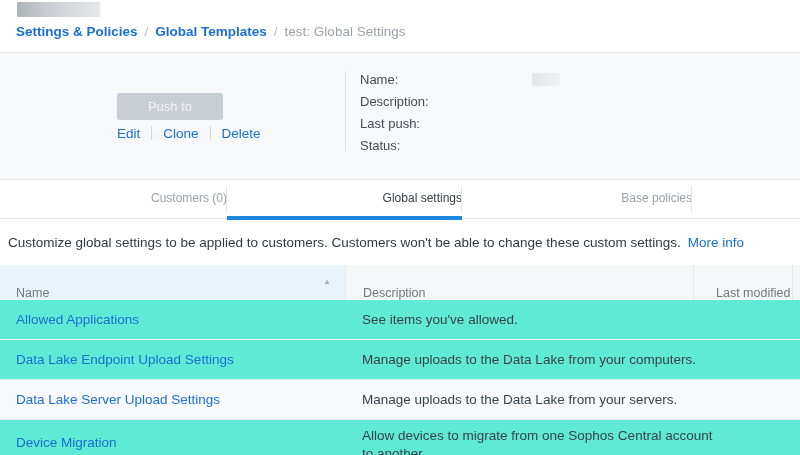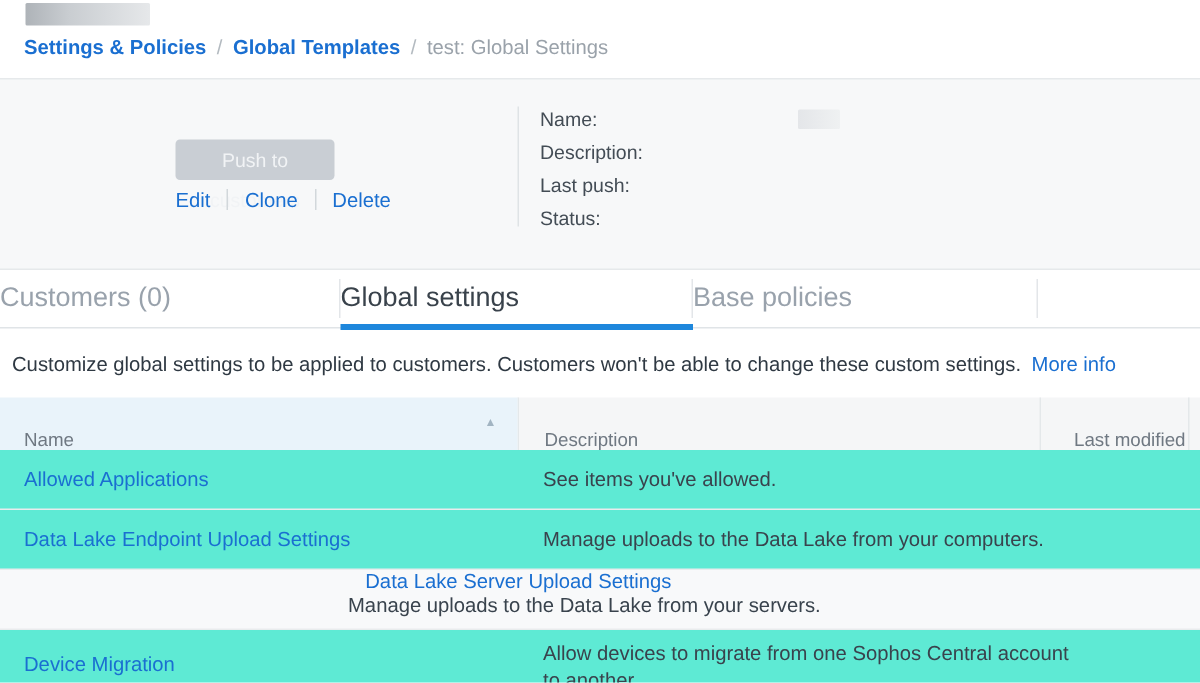--- a/index.html
+++ b/index.html
@@ -26,43 +26,43 @@
   .v-sep { display:inline-block; width:1px; height:14px; background:#d2d7db; margin:0 11px; }
   .panel-divider { position:absolute; left:345px; top:18px; width:1px; height:80px; background:#dfe3e6; }
   .info-block { position:absolute; left:360px; top:15px; }
   .info-row { display:flex; height:22px; align-items:center; }
   .info-label { width:172px; color:#434c55; font-size:13px; }
   .value-blur { display:inline-block; width:28px; height:13px;
     background:linear-gradient(90deg,#e4e6e9,#eff1f2); border-radius:1px; }
 
   
   .tabbar { position:relative; height:39px; background:#fff; border-bottom:1px solid #e0e4e7; display:flex; }
-  .tab { position:relative; height:39px; line-height:37px; text-align:left;
-    font-size:18px; color:#99a2ac; cursor:pointer; }
+  .tab { position:relative; height:39px; line-height:37px; text-align:right;
+    font-size:12px; color:#99a2ac; cursor:pointer; }
   .tab-1 { width:227px; } .tab-2 { width:235px; } .tab-3 { width:230px; }
   .tab::after { content:""; position:absolute; right:0; top:6px; width:1px; height:26px; background:#e3e6e9; }
   .tab.active { color:#39424b; }
   .tab.active .underline { position:absolute; left:0; right:0; bottom:-1px; height:4px;
     background:var(--tab-underline,#1e87dc); }
 
   
   .intro { margin:16px 8px 0 8px; font-size:13.5px; color:#2f3943; }
   .intro a { color:var(--accent,#1a6fd1); text-decoration:none; margin-left:7px; cursor:pointer; }
 
   
   .table { margin-top:15px; }
   .thead { display:flex; height:35px; font-size:12.5px; color:#6f7882; }
   .th { display:flex; align-items:flex-end; background:#f5f6f7; border-left:1px solid #e4e8ea; }
   .th-name { width:345px; background:#e9f3fa; border-left:none; padding-left:16px; position:relative; }
   .sort-arrow { position:absolute; right:14px; top:12px; font-size:8px; color:#a2b4c2; }
   .th-desc { width:348px; padding-left:17px; }
   .th-mod { width:99px; padding-left:22px; }
   .th-pad { flex:1; }
   .tr { display:flex; min-height:40px; align-items:center; border-bottom:1px solid #e9eced; background:#5eead4; }
-  .tr.tinted { background:#f8f9fa;flex-direction:column; }
+  .tr.tinted { background:#f8f9fa; }
   .tr.tall { min-height:56px; align-items:flex-start; border-bottom:none; }
   .td-name { width:345px; padding-left:16px; }
   .td-name a { color:var(--accent,#1a6fd1); text-decoration:none; font-size:13.5px; cursor:pointer; }
   .td-desc { width:370px; padding-left:17px; font-size:13.5px; color:#39434d; line-height:18px; }
   .tr.tall .td-name { padding-top:15px; }
   .tr.tall .td-desc { padding-top:7px; }
 </style>
 </head>
 <body>
 

